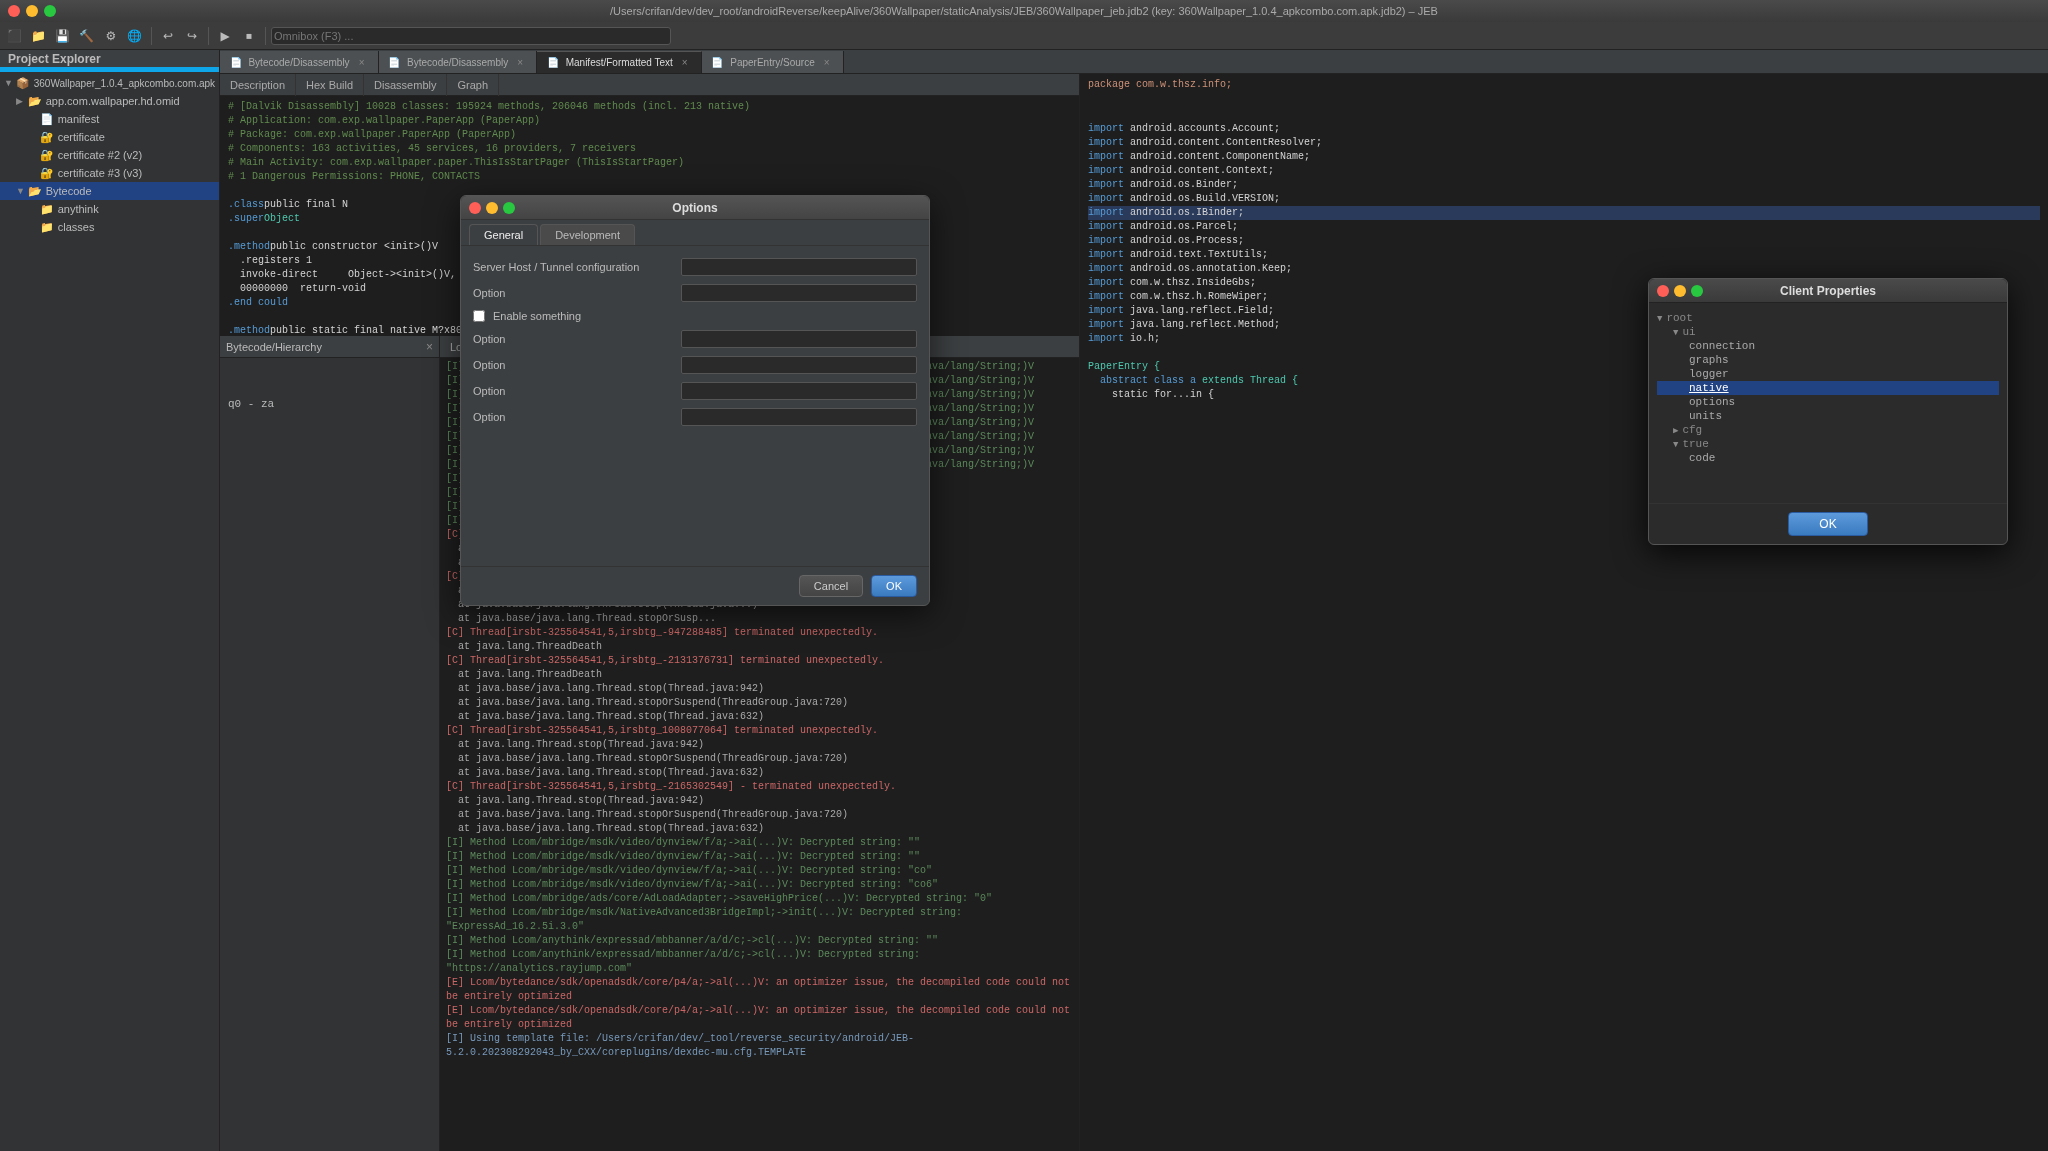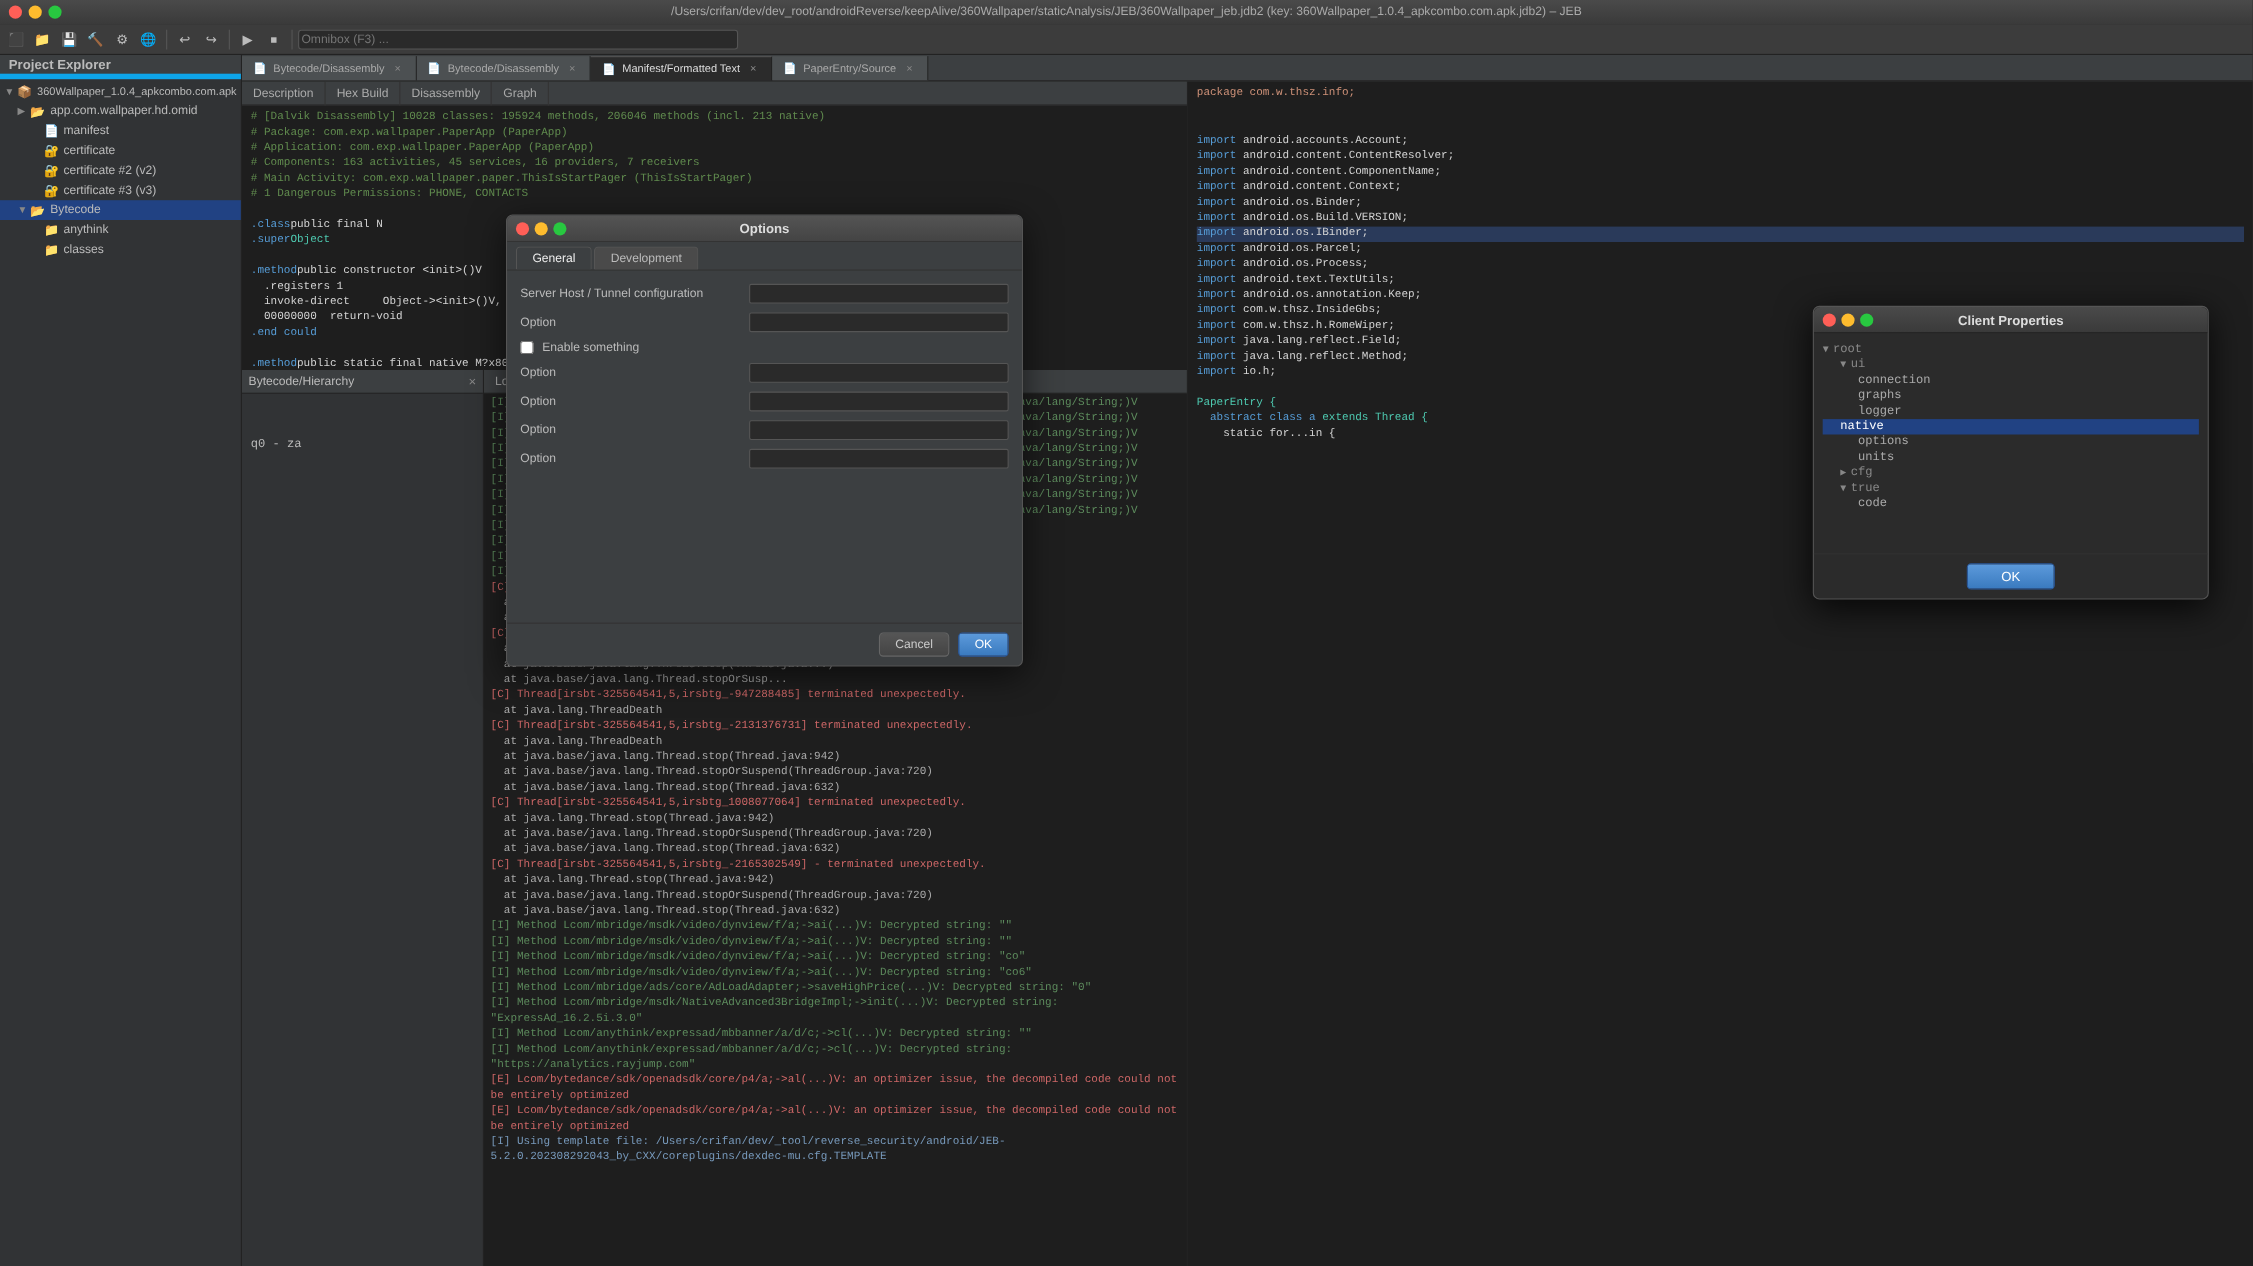--- a/index.html
+++ b/index.html
@@ -620,24 +620,24 @@
           <div class="pane-subtab">Hex Build</div>
           <div class="pane-subtab">Disassembly</div>
           <div class="pane-subtab">Graph</div>
         </div>
 
         <div class="code-editor" style="height:240px; flex: none;">
           <div class="code-line">
             <span class="code-comment"># [Dalvik Disassembly] 10028 classes: 195924 methods, 206046 methods (incl. 213 native)</span>
           </div>
           <div class="code-line">
+            <span class="code-comment"># Application: com.exp.wallpaper.PaperApp (PaperApp)</span>
+          </div>
+          <div class="code-line">
             <span class="code-comment"># Package: com.exp.wallpaper.PaperApp (PaperApp)</span>
-          </div>
-          <div class="code-line">
-            <span class="code-comment"># Application: com.exp.wallpaper.PaperApp (PaperApp)</span>
           </div>
           <div class="code-line">
             <span class="code-comment"># Components: 163 activities, 45 services, 16 providers, 7 receivers</span>
           </div>
           <div class="code-line">
             <span class="code-comment"># Main Activity: com.exp.wallpaper.paper.ThisIsStartPager (ThisIsStartPager)</span>
           </div>
           <div class="code-line">
             <span class="code-comment"># 1 Dangerous Permissions: PHONE, CONTACTS</span>
           </div>
@@ -842,21 +842,21 @@
     <div class="client-props-tree">
       <div class="cp-group">
         <span class="cp-arrow">▼</span>root
       </div>
       <div class="cp-group" style="padding-left:16px;">
         <span class="cp-arrow">▼</span>ui
       </div>
       <div class="cp-item" style="padding-left:32px;">connection</div>
       <div class="cp-item" style="padding-left:32px;">graphs</div>
       <div class="cp-item" style="padding-left:32px;">logger</div>
-      <div class="cp-item selected" style="padding-left:16px;">native</div>
+      <div class="cp-item selected" style="padding-left:32px;text-decoration:underline;">native</div>
       <div class="cp-item" style="padding-left:32px;">options</div>
       <div class="cp-item" style="padding-left:32px;">units</div>
       <div class="cp-group" style="padding-left:16px;">
         <span class="cp-arrow">▶</span>cfg
       </div>
       <div class="cp-group" style="padding-left:16px;">
         <span class="cp-arrow">▼</span>true
       </div>
       <div class="cp-item" style="padding-left:32px;">code</div>
     </div>

